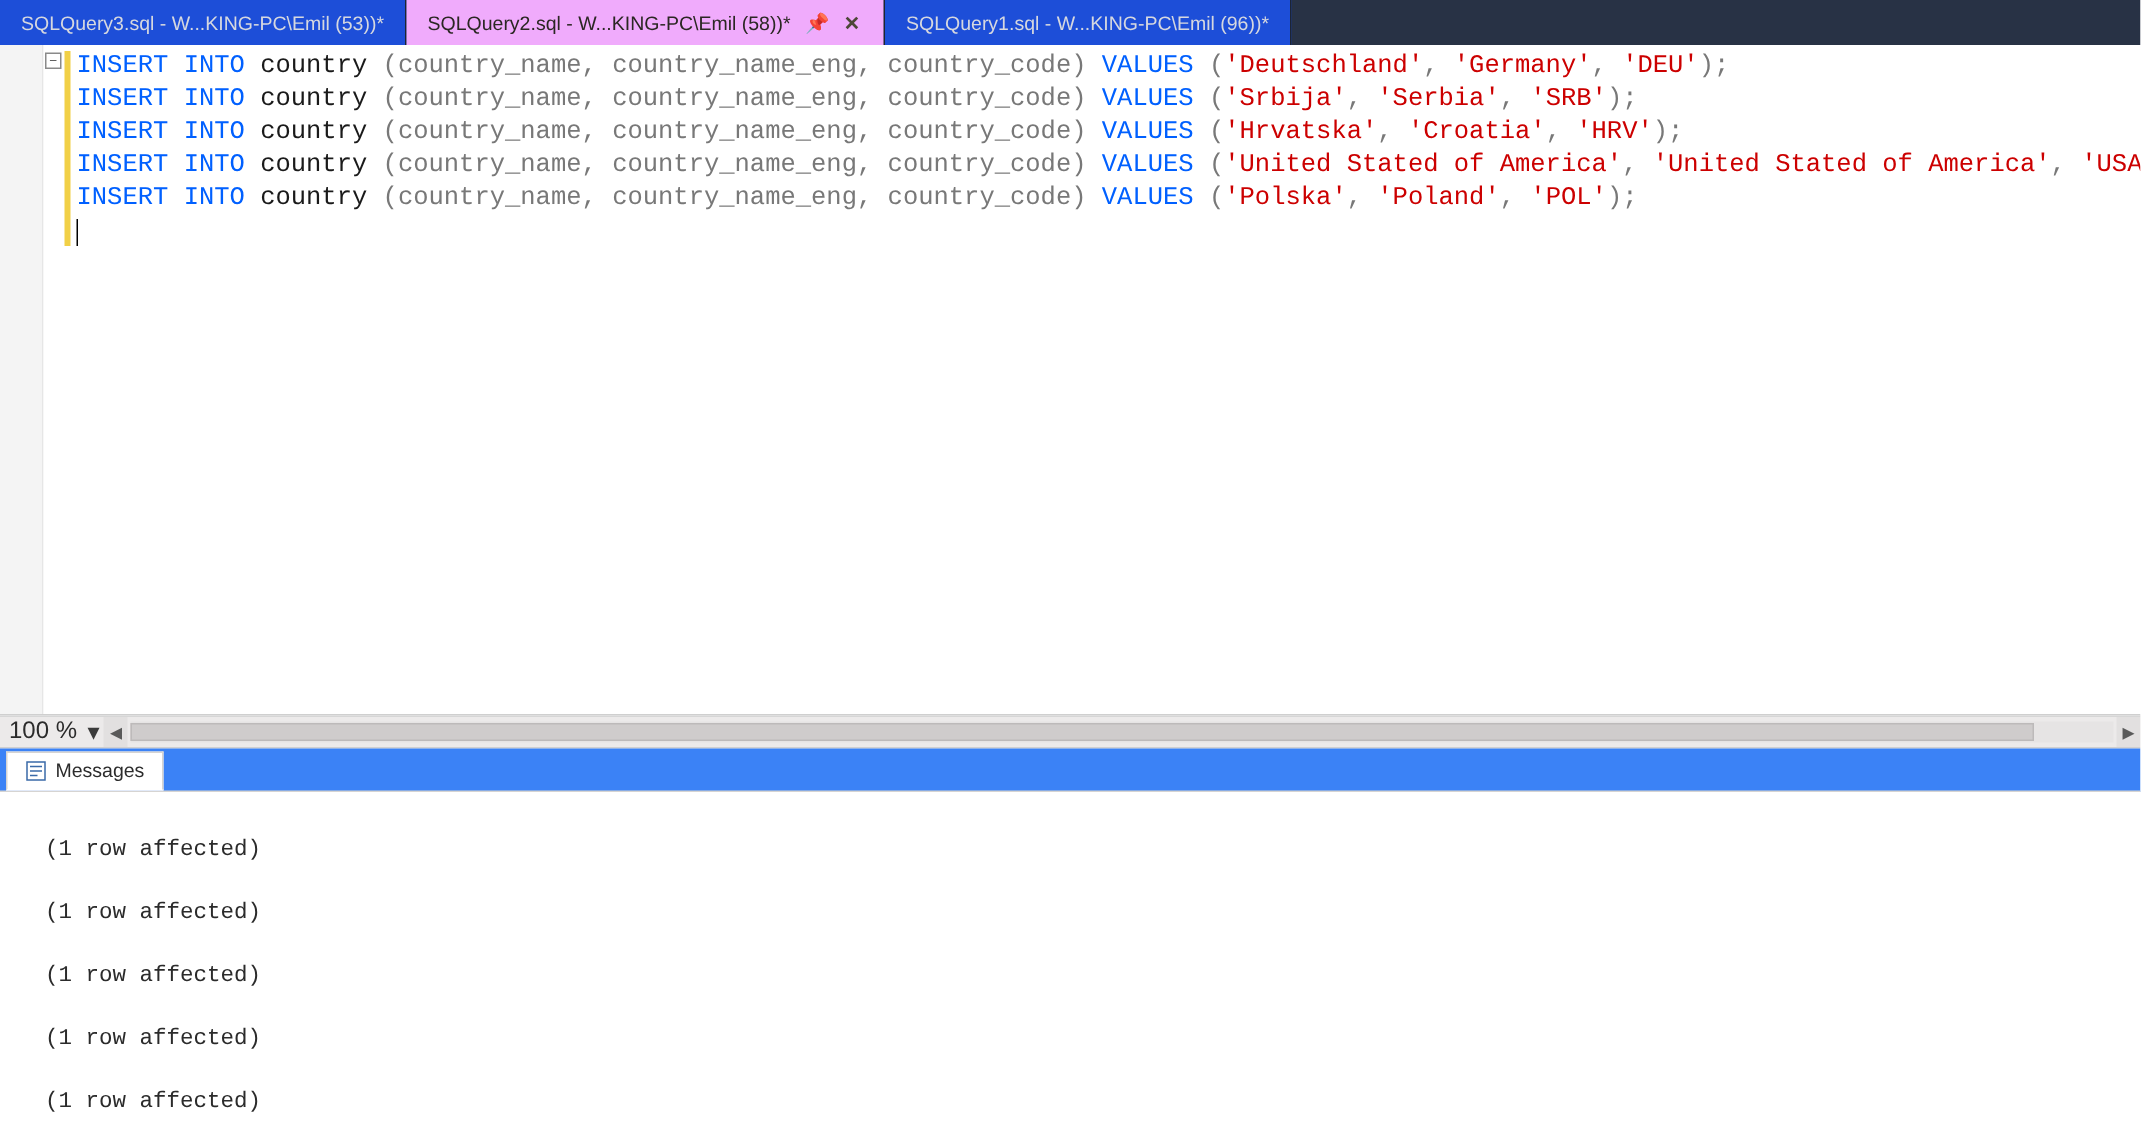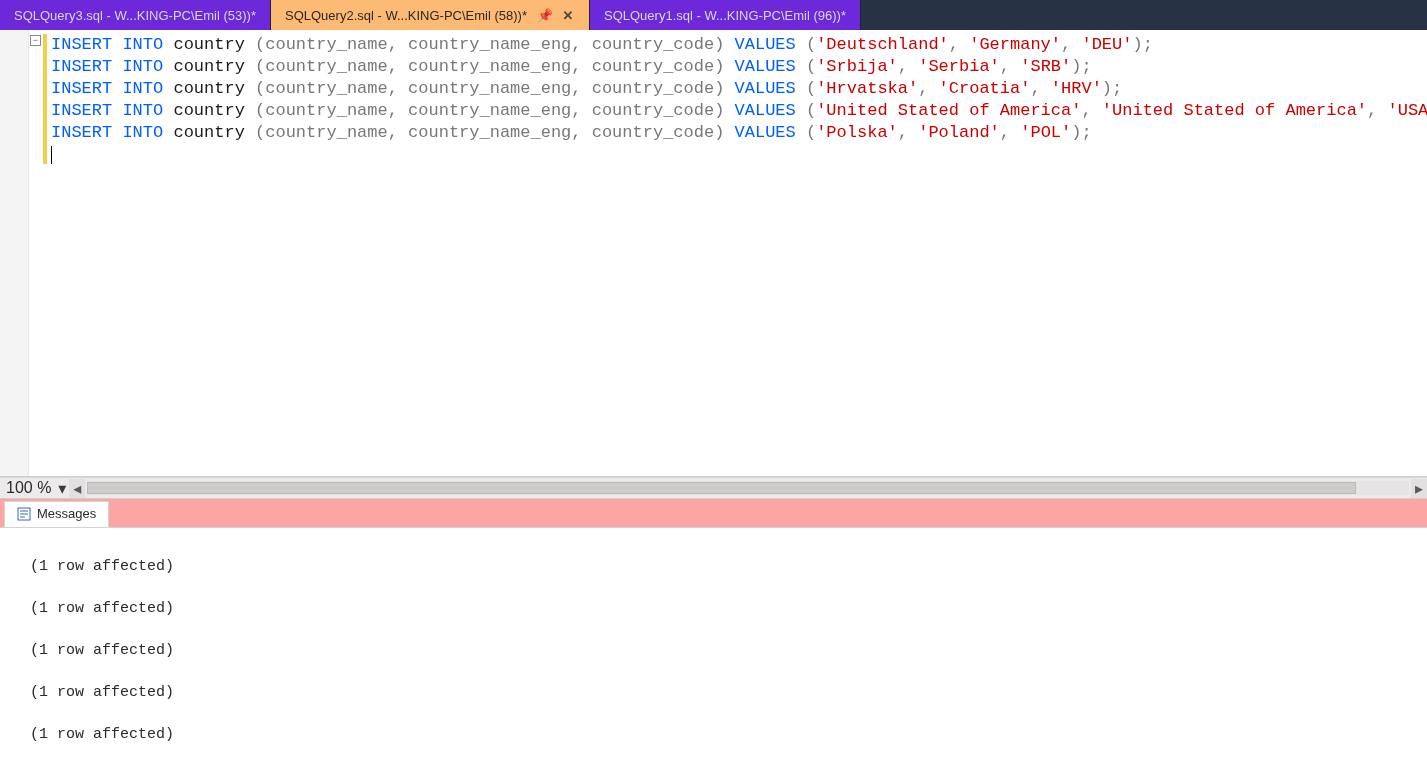--- a/index.html
+++ b/index.html
@@ -25,26 +25,26 @@
     display: flex;
     align-items: center;
     padding: 0 14px 0 14px;
     font-size: 13px;
     height: 100%;
     border-right: 1px solid #1d2433;
     cursor: pointer;
     white-space: nowrap;
   }
   .tab.inactive {
-    background: #6d28d9;
+    background: #1d4ed8;
     color: #d6d8df;
     justify-content: flex-end;
   }
   .tab.active {
-    background: #fdba74;
+    background: #f0abfc;
     color: #2b2723;
   }
   .tab .pin, .tab .close {
     margin-left: 10px;
     width: 14px;
     text-align: center;
     color: #4d4737;
   }
   .tab .close { font-weight: bold; }
   
@@ -154,21 +154,21 @@
     width: 96%;
     background: #cfcccc;
     border: 1px solid #bdbaba;
     box-sizing: border-box;
   }
   
   .msg-tabstrip {
     display: flex;
     align-items: center;
     height: 28px;
-    background: #fca5a5;
+    background: #3b82f6;
     border-bottom: 1px solid #d6d4d2;
     padding-left: 4px;
   }
   .msg-tab {
     display: flex;
     align-items: center;
     gap: 6px;
     height: 24px;
     padding: 0 12px;
     background: #ffffff;

